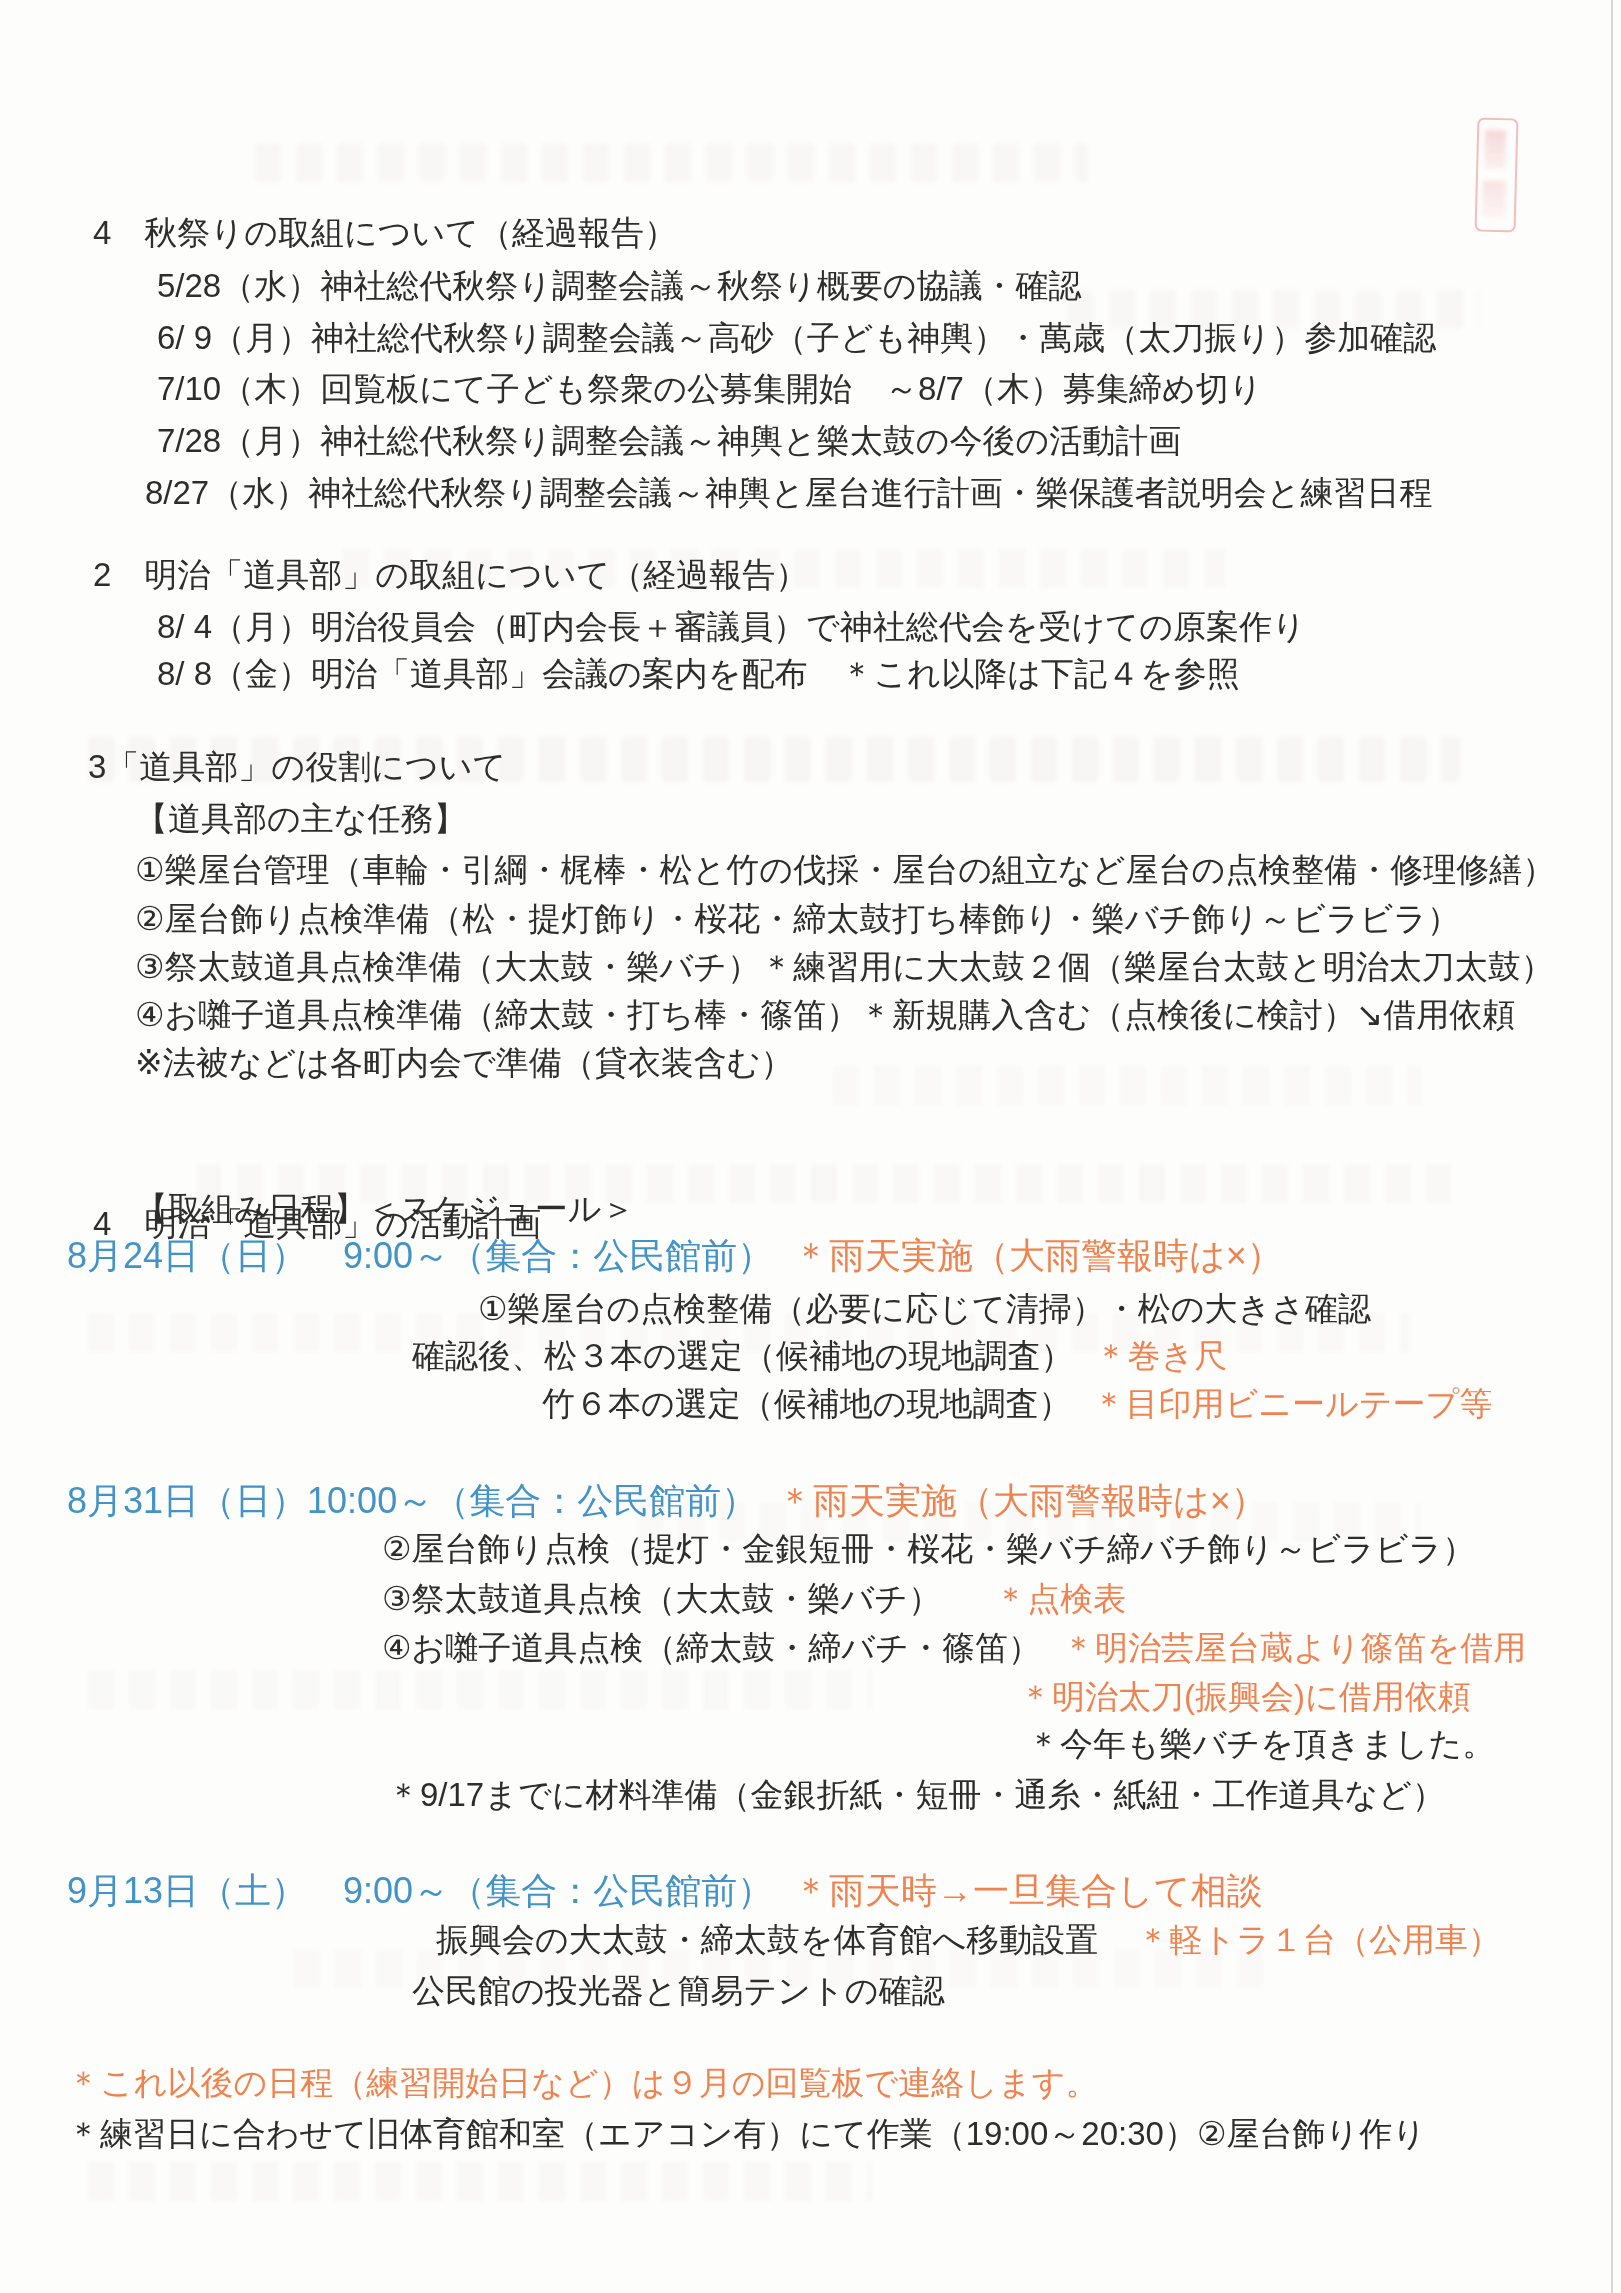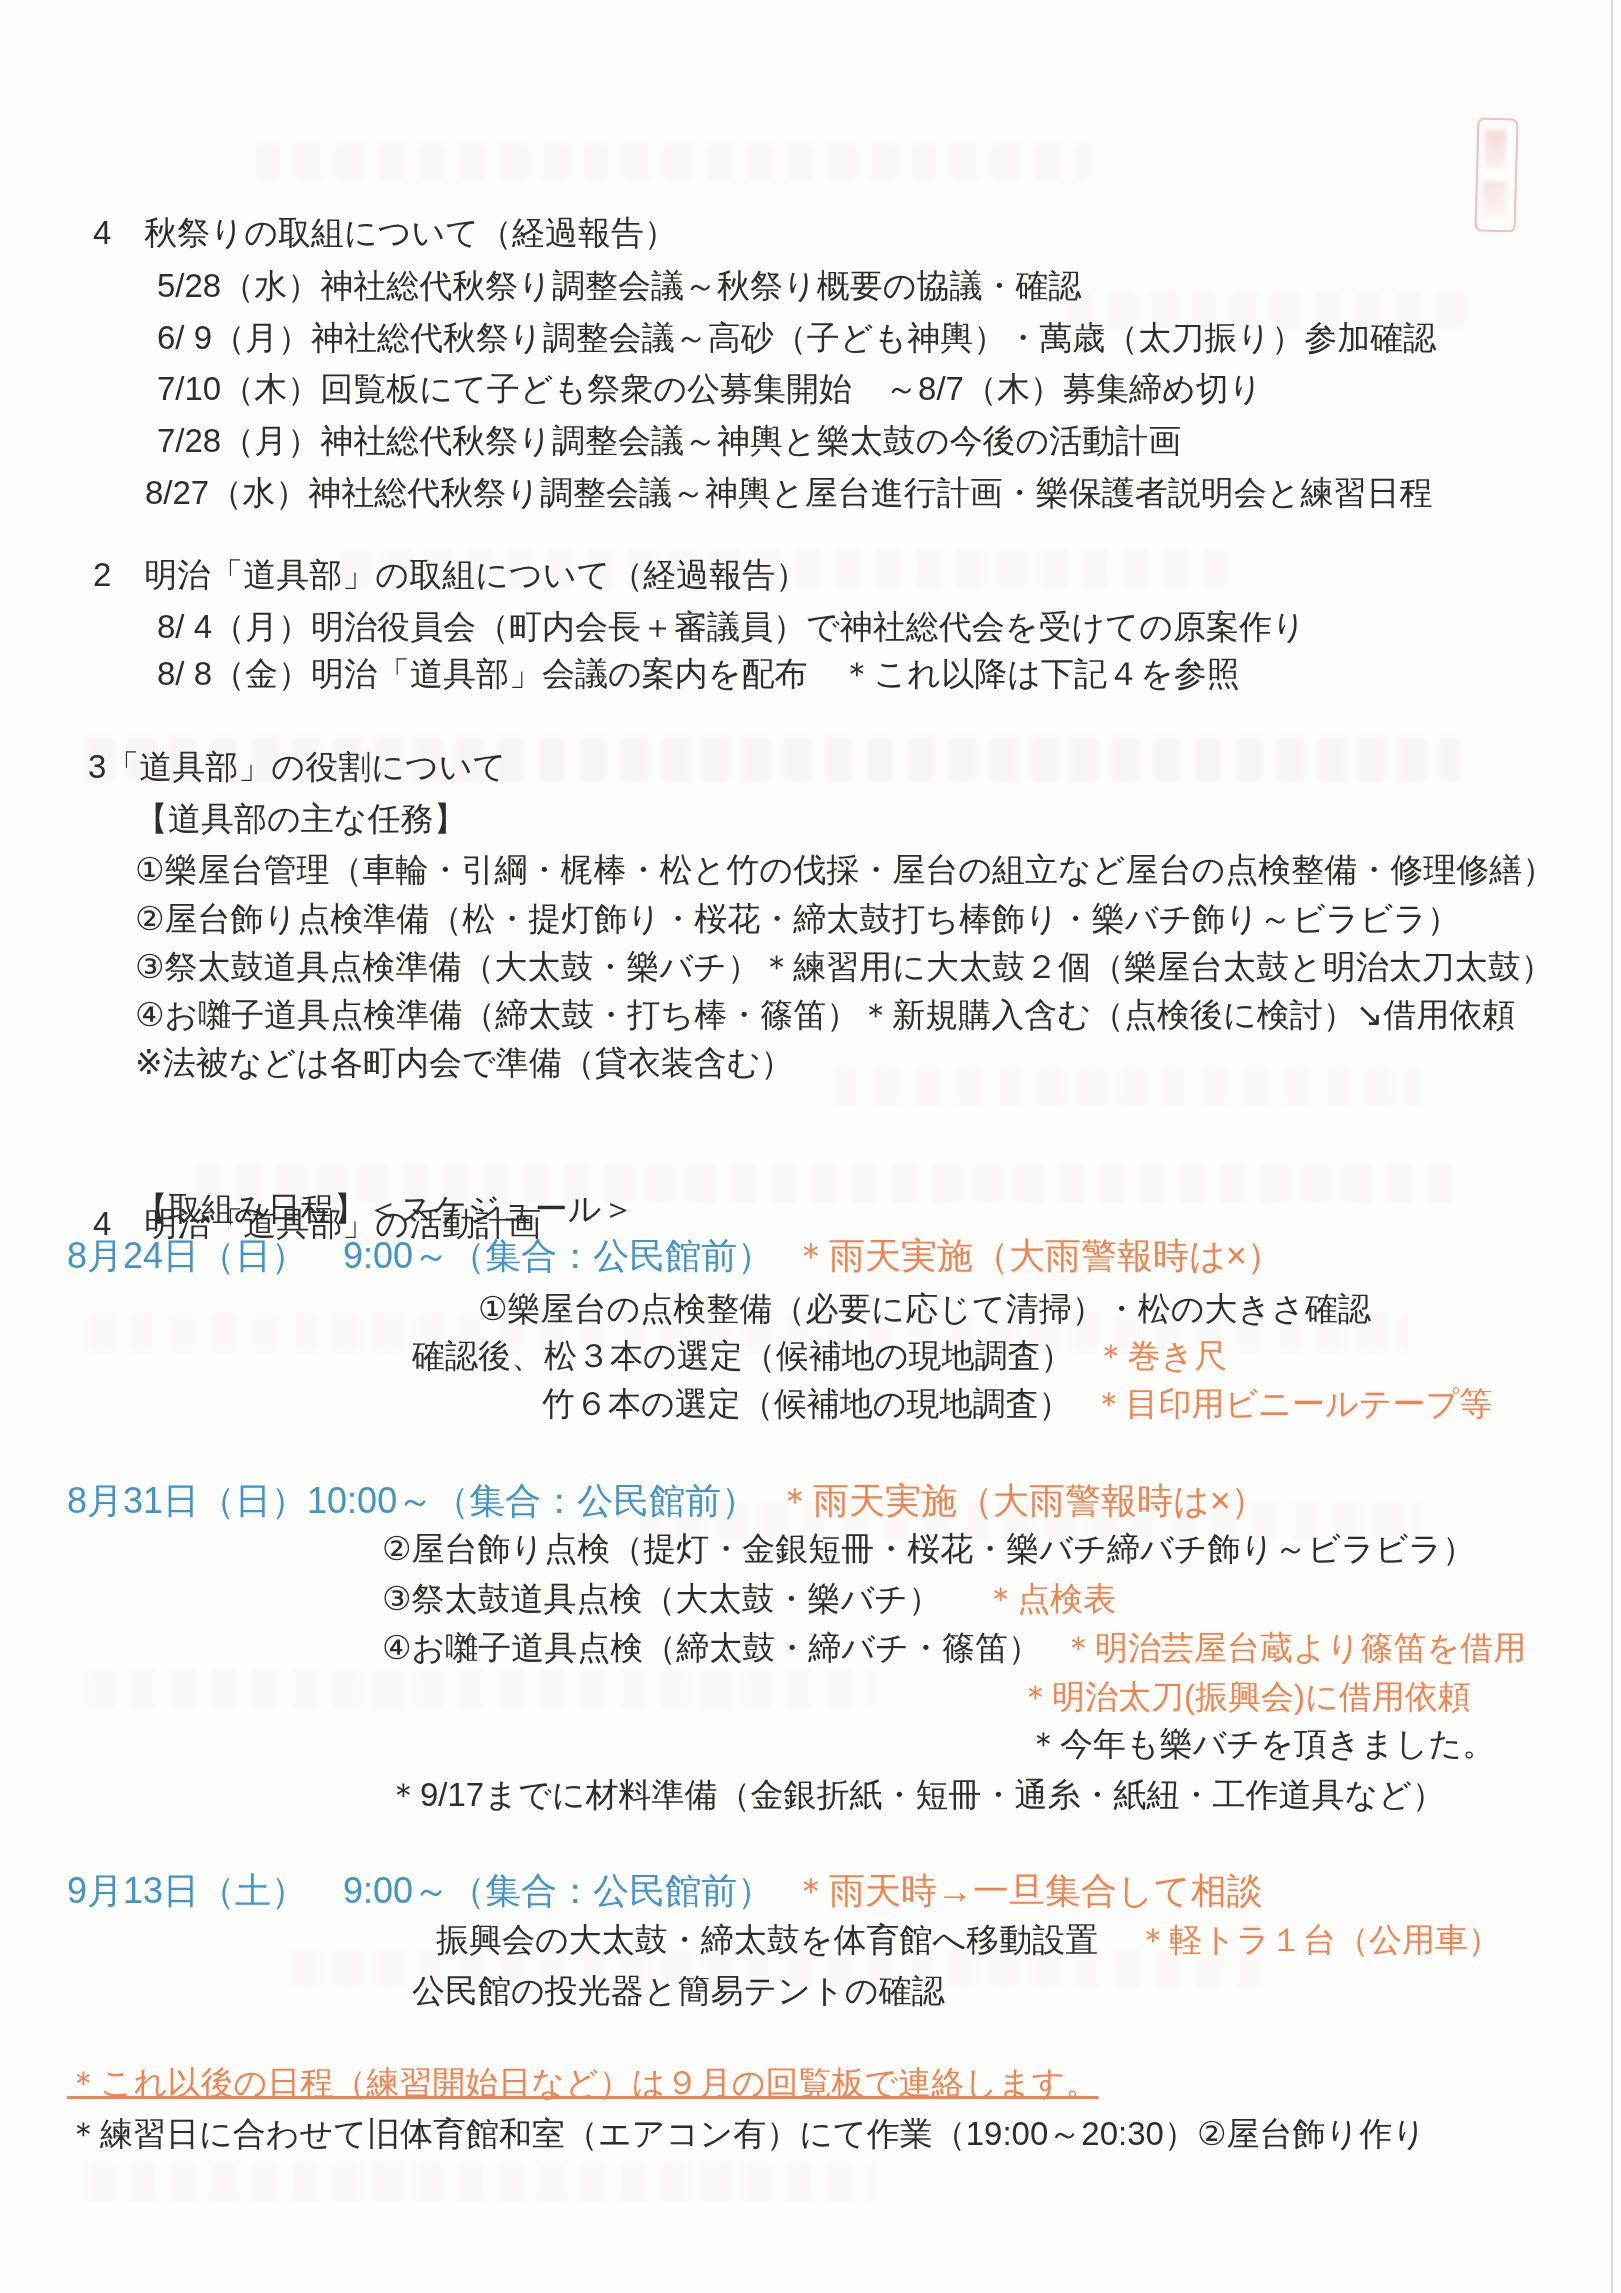--- a/index.html
+++ b/index.html
@@ -18,21 +18,21 @@
     line-height:1.15;
     letter-spacing:0px;
     font-weight:500;
   }
   .blue{color:#4493c6;}
   .orange{color:#ef8350;}
   .black{color:#2d2d2d;}
   .hdr{font-size:36px;}
   .gap10{margin-left:9.8px;}
   .gap12{margin-left:11.8px;}
-  .gap55{margin-left:34px;}
+  .gap55{margin-left:44px;}
   .gap30{margin-left:29px;}
 
   
   .pos-title {left:93px;  top:102px; font-size:35px;}
   .pos-s1h   {left:93px;  top:214px;}
   .pos-s1a   {left:157px; top:267px;}
   .pos-s1b   {left:157px; top:319px;}
   .pos-s1c   {left:157px; top:370px;}
   .pos-s1d   {left:157px; top:422px;}
   .pos-s1e   {left:145px; top:474px;}
@@ -55,21 +55,21 @@
   .pos-aug31 {left:67px;  top:1480px;}
   .pos-a31t1 {left:382px; top:1530px;}
   .pos-a31t2 {left:382px; top:1580px;}
   .pos-a31t3 {left:382px; top:1629px;}
   .pos-a31n2 {left:1019px;top:1678px;}
   .pos-a31n3 {left:1027px;top:1725px;}
   .pos-a31n4 {left:387px; top:1776px;}
   .pos-sep13 {left:67px;  top:1870px;}
   .pos-s13t1 {left:412px; top:1921px;margin-left:24px;}
   .pos-s13t2 {left:412px; top:1972px;}
-  .pos-f1    {left:67px;  top:2064px;text-decoration:underline;}
+  .pos-f1    {left:67px;  top:2064px;}
   .pos-f2    {left:67px;  top:2115px;}
 
   
   .stamp{
     position:absolute; left:1476px; top:118px; width:37px; height:110px;
     border:2.9px solid rgba(228,110,110,0.45); border-radius:6.9px;
     transform:rotate(1.5deg);
   }
   .stamp:before{
     content:""; position:absolute; left:5.9px; top:9.8px; width:21.6px; height:39px;

